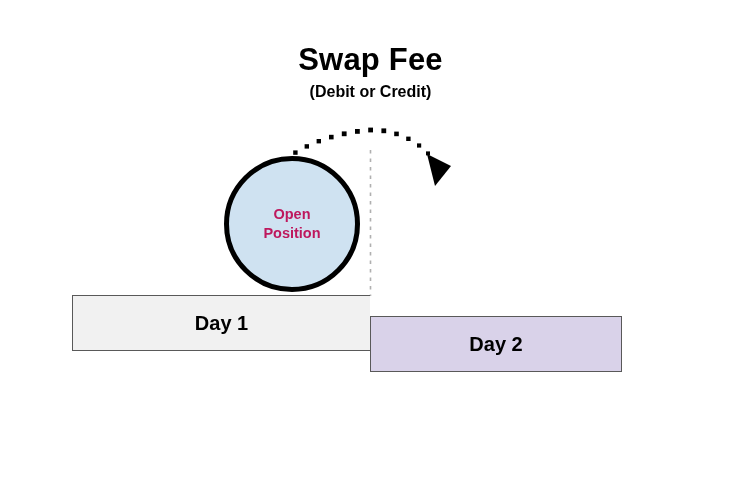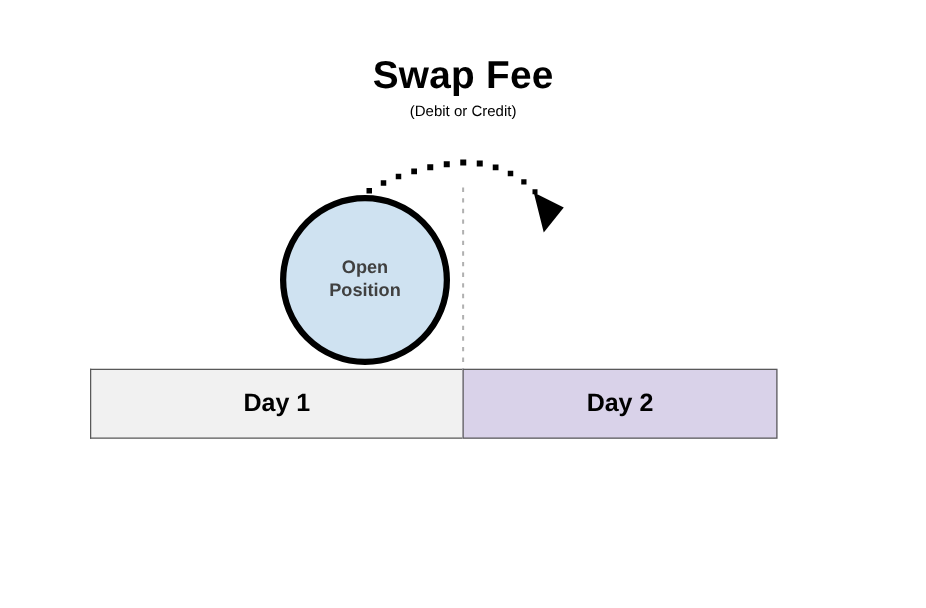--- a/index.html
+++ b/index.html
@@ -27,22 +27,22 @@
     text-align: center;
   }
   .title-main {
     font-size: 31px;
     font-weight: bold;
     color: #000000;
     line-height: 1.05;
     letter-spacing: 0.2px;
   }
   .title-sub {
-    font-size: 12px;
-    font-weight: normal;
+    font-size: 16px;
+    font-weight: bold;
     color: #000000;
     margin-top: 6px;
     line-height: 1.1;
   }
 
   
   #overlay {
     position: absolute;
     left: 0;
     top: 0;
@@ -63,21 +63,21 @@
     background: #cfe2f1;
     box-sizing: content-box;
     display: flex;
     align-items: center;
     justify-content: center;
     z-index: 3;
   }
   .circle-label {
     font-size: 14.5px;
     font-weight: bold;
-    color: #404040;
+    color: #be185d;
     text-align: center;
     line-height: 1.32;
     white-space: pre-line;
   }
 
   
   .bar {
     position: absolute;
     left: 72px;
     top: 295px;
@@ -99,20 +99,21 @@
     color: #000000;
   }
   .bar-seg.day1 {
     width: 298px;
     background: #f1f1f1;
     border-right-width: 0;
   }
   .bar-seg.day2 {
     width: 252px;
     background: #d9d2e9;
+    margin-top: 21px;
   }
 
   
   .rollover {
     position: absolute;
     left: 272px;
     top: 398px;
     font-size: 44px;
     font-weight: bold;
     color: #000000;

